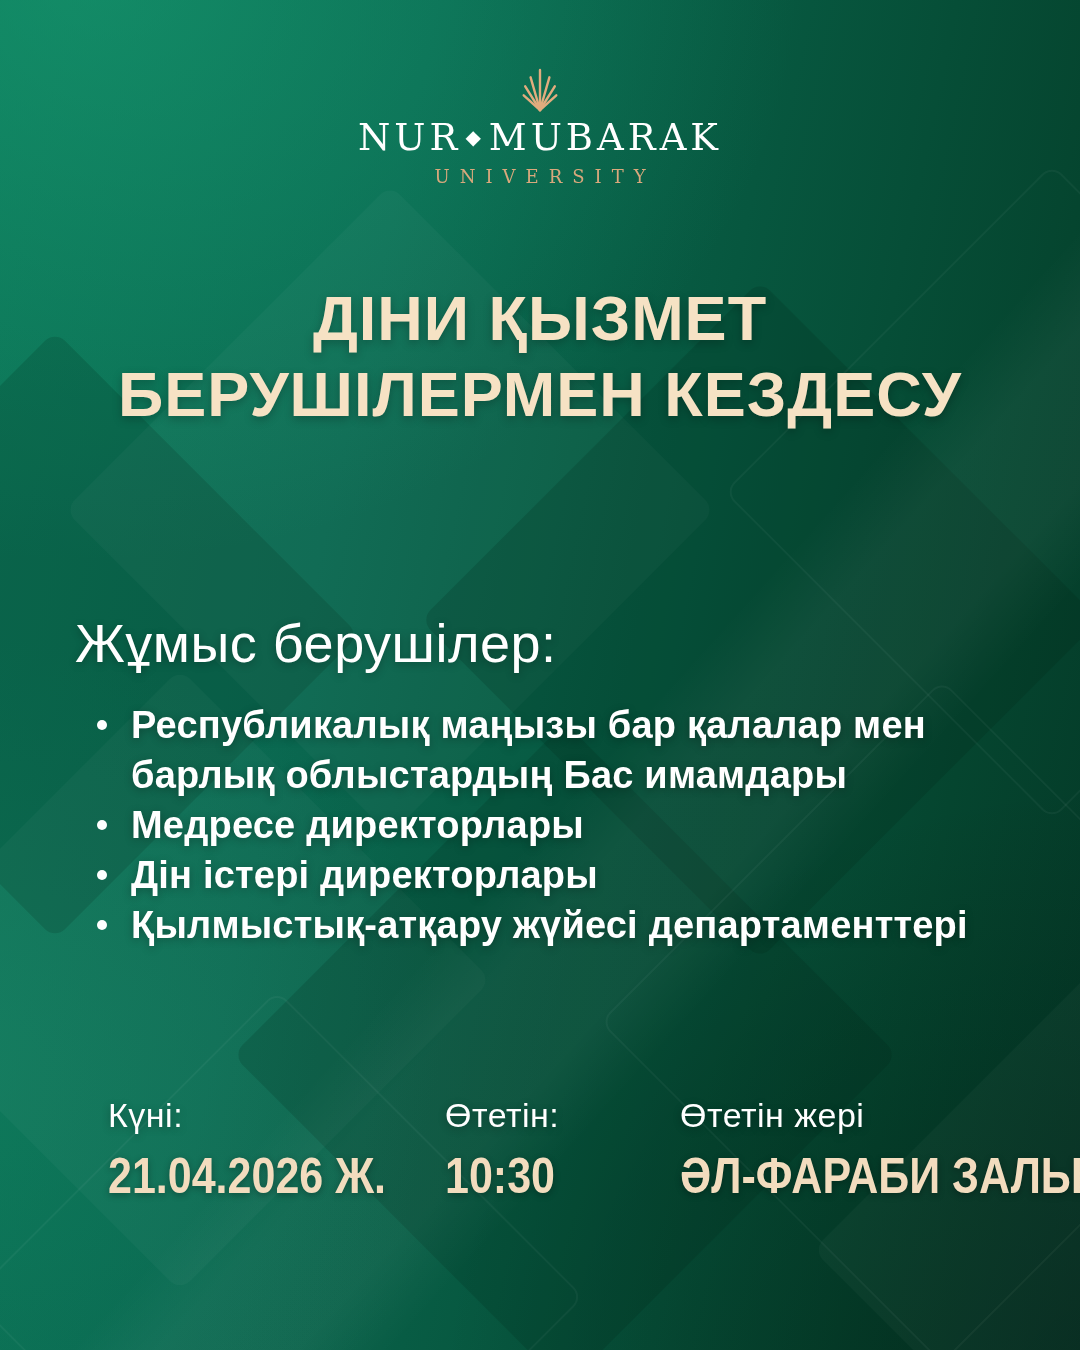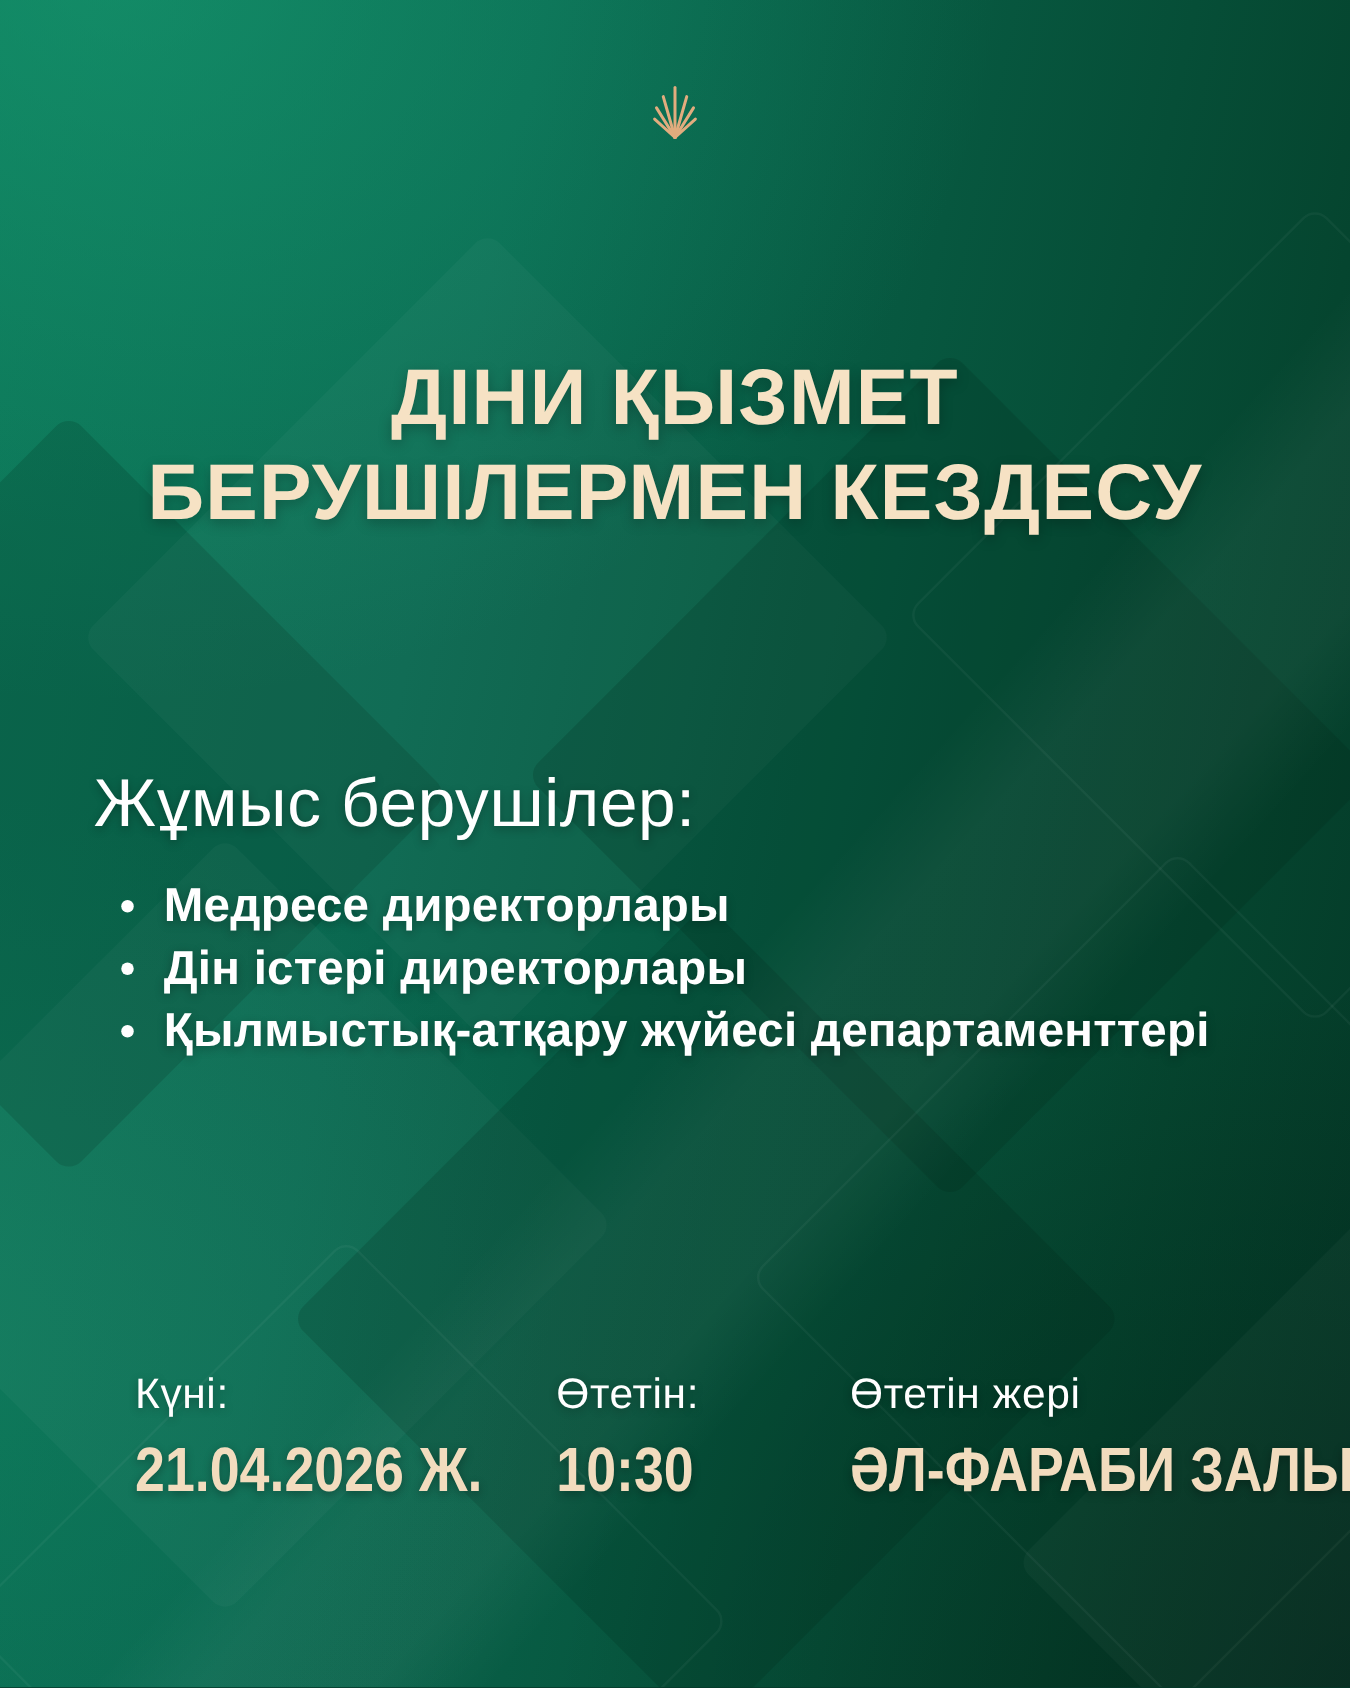--- a/index.html
+++ b/index.html
@@ -106,30 +106,33 @@
   <header class="logo">
     <svg class="logo-icon" width="56" height="48" viewBox="0 0 56 48" fill="none" stroke="#e2ac7e" stroke-width="2.4" stroke-linecap="round">
       <line x1="28" y1="46" x2="28" y2="6"></line>
       <line x1="28" y1="46" x2="37.4" y2="13.3"></line>
       <line x1="28" y1="46" x2="18.6" y2="13.3"></line>
       <line x1="28" y1="46" x2="42.8" y2="22.3"></line>
       <line x1="28" y1="46" x2="13.2" y2="22.3"></line>
       <line x1="28" y1="46" x2="44.3" y2="31.3"></line>
       <line x1="28" y1="46" x2="11.7" y2="31.3"></line>
     </svg>
+    <div class="wordmark"><span>NUR</span><span class="sep">◆</span><span>MUBARAK</span></div>
+    <div class="logo-sub">UNIVERSITY</div>
   </header>
 
   <h1 class="title">
     <div>ДІНИ ҚЫЗМЕТ</div>
     <div>БЕРУШІЛЕРМЕН КЕЗДЕСУ</div>
   </h1>
 
   <section class="employers">
     <div class="employers-heading">Жұмыс берушілер:</div>
     <ul class="employers-list">
+      <li>Республикалық маңызы бар қалалар мен барлық облыстардың Бас имамдары</li>
       <li>Медресе директорлары</li>
       <li>Дін істері директорлары</li>
       <li>Қылмыстық-атқару жүйесі департаменттері</li>
     </ul>
   </section>
 
   <footer class="details">
     <div class="detail c1">
       <div class="detail-label">Күні:</div>
       <div class="detail-value">21.04.2026 Ж.</div>

